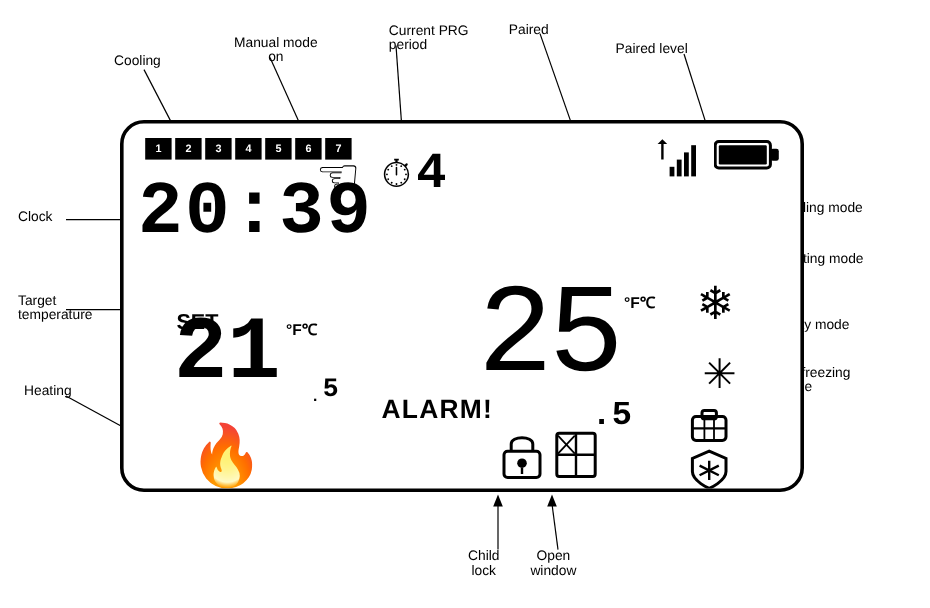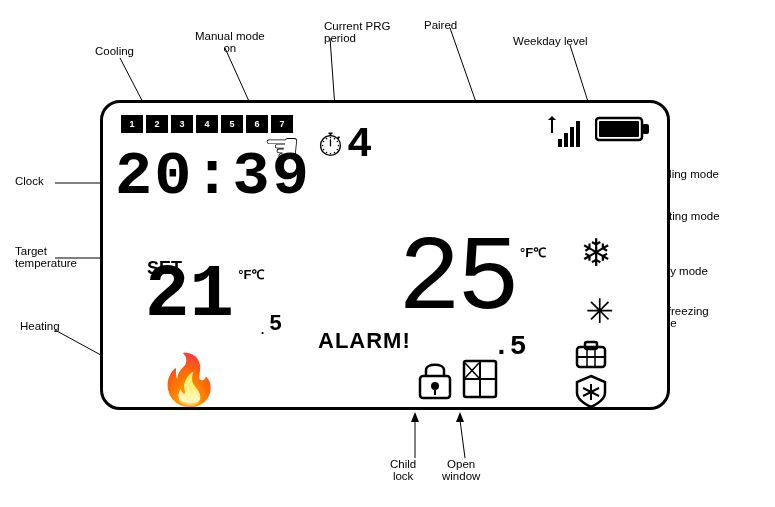--- a/index.html
+++ b/index.html
@@ -135,21 +135,21 @@
       color: #000;
     }
   </style>
 </head>
 <body>
 
 <span class="outside-label" style="left:95px; top:45px;">Cooling</span>
 <span class="outside-label" style="left:195px; top:30px; text-align:center;">Manual mode<br>on</span>
 <span class="outside-label" style="left:295px; top:20px; margin-left:29px;">Current PRG<br>period</span>
 <span class="outside-label" style="left:424px; top:19px;">Paired</span>
-<span class="outside-label" style="left:513px; top:35px;">Weekday level</span>
+<span class="outside-label" style="left:513px; top:35px;">Paired level</span>
 <span class="outside-label" style="left:15px; top:175px;">Clock</span>
 <span class="outside-label" style="left:15px; top:245px;">Target<br>temperature</span>
 <span class="outside-label" style="left:20px; top:320px;text-align:right;">Heating</span>
 <span class="outside-label" style="left:648px; top:168px;">Cooling mode</span>
 <span class="outside-label" style="left:648px; top:210px;">Heating mode</span>
 <span class="outside-label" style="left:648px; top:265px;">Away mode</span>
 <span class="outside-label" style="left:648px; top:305px; text-align:left;">Antifreezing<br>mode</span>
 <span class="outside-label" style="left:390px; top:458px; text-align:center;">Child<br>lock</span>
 <span class="outside-label" style="left:442px; top:458px; text-align:center;">Open<br>window</span>
 

